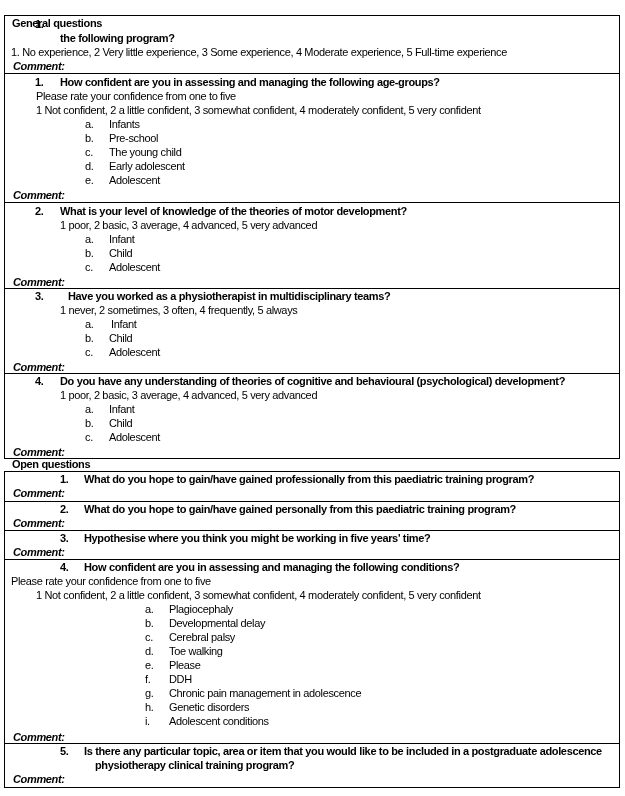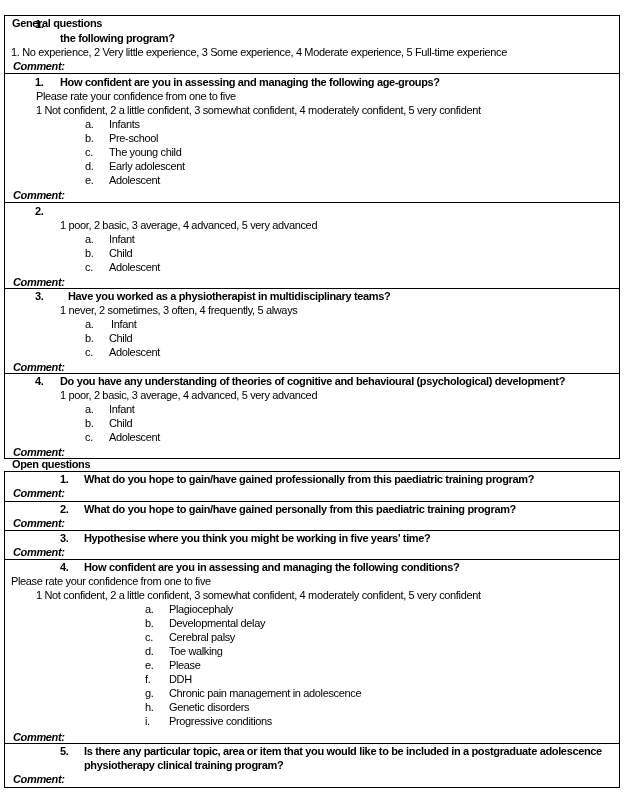--- a/index.html
+++ b/index.html
@@ -72,20 +72,21 @@
     <div class="line">
         <span class="opt-letter" style="left:80px;">e.</span>
         <span class="opt-text" style="left:104px;">Adolescent</span>
       </div>
     <div class="line comment" style="margin-top:1px;">Comment:</div>
   </div>
 
   <div class="row" style="height:86px; padding-top:1px;">
     <div class="line">
         <span class="qnum" style="left:30px;">2.</span>
+        <span class="qtext" style="left:55px;">What is your level of knowledge of the theories of motor development?</span>
       </div>
     <div class="line" style="padding-left:55px;">1 poor, 2 basic, 3 average, 4 advanced, 5 very advanced</div>
     <div class="line">
         <span class="opt-letter" style="left:80px;">a.</span>
         <span class="opt-text" style="left:104px;">Infant</span>
       </div>
     <div class="line">
         <span class="opt-letter" style="left:80px;">b.</span>
         <span class="opt-text" style="left:104px;">Child</span>
       </div>
@@ -201,28 +202,28 @@
     <div class="line">
         <span class="opt-letter" style="left:140px;">g.</span>
         <span class="opt-text" style="left:164px;">Chronic pain management in adolescence</span>
       </div>
     <div class="line">
         <span class="opt-letter" style="left:140px;">h.</span>
         <span class="opt-text" style="left:164px;">Genetic disorders</span>
       </div>
     <div class="line">
         <span class="opt-letter" style="left:140px;">i.</span>
-        <span class="opt-text" style="left:164px;">Progressive conditions</span>
+        <span class="opt-text" style="left:164px;">Adolescent conditions</span>
       </div>
     <div class="line comment" style="margin-top:2px;">Comment:</div>
   </div>
 
   <div class="row" style="height:44px; padding-top:0px;">
     <div class="line">
         <span class="qnum" style="left:55px;">5.</span>
         <span class="qtext" style="left:79px;">Is there any particular topic, area or item that you would like to be included in a postgraduate adolescence</span>
       </div>
     <div class="line">
-        <span class="qtext" style="left:79px;">physiotherapy clinical training program?</span>
+        <span class="qtext" style="left:90px;">physiotherapy clinical training program?</span>
       </div>
     <div class="line comment">Comment:</div>
   </div>
 </div>
 
 </body></html>

